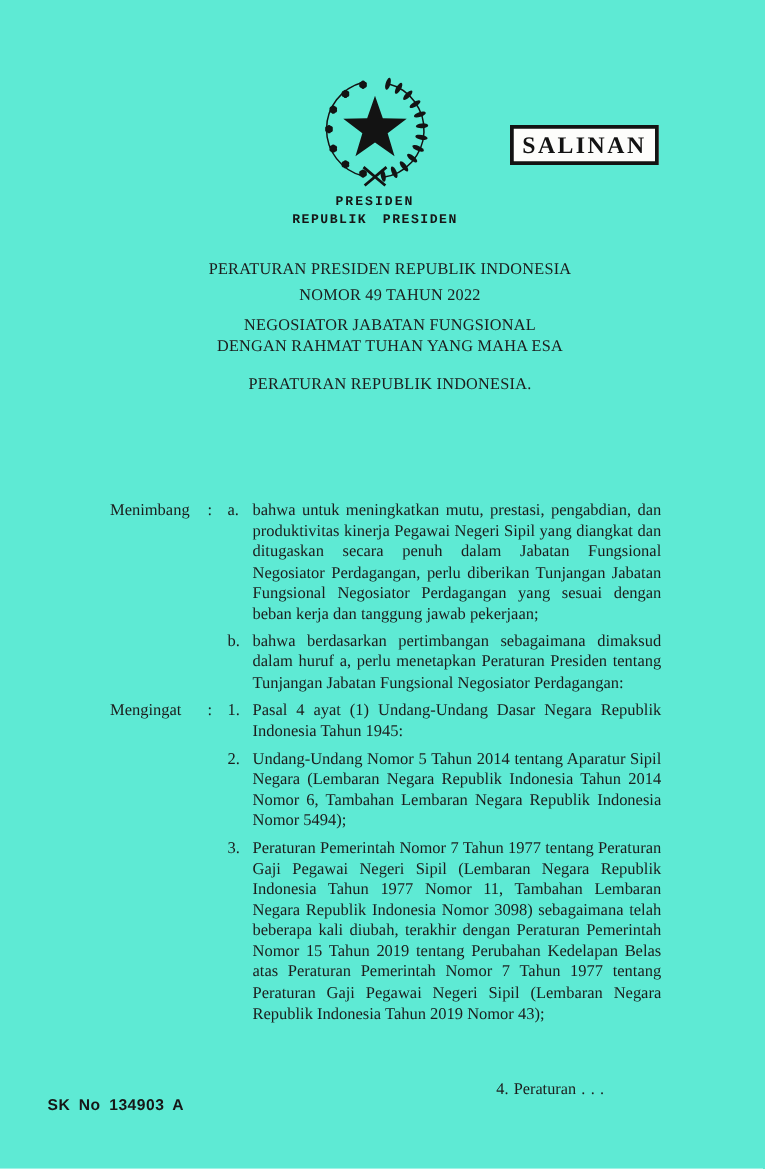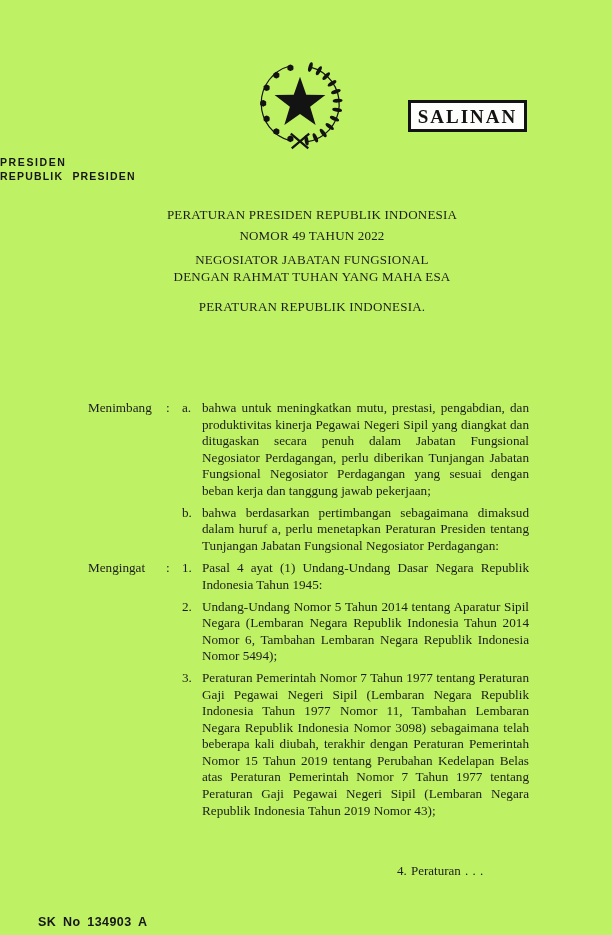--- a/index.html
+++ b/index.html
@@ -1,35 +1,35 @@
 <!DOCTYPE html>
 <html><head>
 <meta charset="utf-8">
 <style>
   html,body{margin:0;padding:0;background:#ffffff;}
   .page{
-    position:relative;width:612px;height:935px;background:#bef264;
+    position:relative;width:612px;height:935px;background:#5eead4;
     font-family:"Liberation Serif",serif;color:#1d1d1d;overflow:hidden;
   }
   
   .stamp{
     position:absolute;top:100px;left:408px;width:119px;height:32px;
     border:3px solid #131313;box-sizing:border-box;
     display:flex;align-items:center;justify-content:center;background:#fdfdfb;
   }
   .stamp span{
     font-family:"Liberation Serif",serif;font-weight:bold;font-size:19px;
     letter-spacing:2px;color:#131313;line-height:1;
   }
   
   .emblem{position:absolute;top:60px;left:254px;width:92px;height:94px;}
   
   .letterhead-text{
-    position:absolute;top:156px;left:0;width:600px;
-    font-family:Liberation Sans, sans-serif;font-weight:bold;color:#161616;
+    position:absolute;top:156px;left:0;width:600px;text-align:center;
+    font-family:Liberation Mono, monospace;font-weight:bold;color:#161616;
   }
   .lh1{font-size:10.5px;letter-spacing:1.6px;line-height:12px;}
   .lh2{font-size:10.5px;letter-spacing:1.2px;word-spacing:5px;line-height:12px;margin-top:2px;}
   
   .title-block{
     position:absolute;top:208px;left:12px;width:600px;text-align:center;
     font-size:13px;color:#1c1c1c;letter-spacing:0.2px;
   }
   .title-block div{line-height:13.5px;}
   .t1{margin-bottom:7px;}
@@ -48,21 +48,21 @@
   .clabel{width:78px;flex:none;}
   .ccolon{width:16px;flex:none;}
   .citems{flex:1;min-width:0;}
   .item{display:flex;align-items:flex-start;}
   .item+.item{margin-top:5px;}
   .marker{width:20px;flex:none;}
   .itext{flex:1;text-align:justify;}
   
   .catchword{position:absolute;top:863px;left:397px;font-size:13px;color:#1c1c1c;word-spacing:1px;}
   .sk{
-    position:absolute;top:915px;left:38px;
+    position:absolute;top:877px;left:38px;
     font-family:"Liberation Sans",sans-serif;font-size:12.5px;font-weight:bold;
     letter-spacing:0.4px;word-spacing:3px;color:#161616;
   }
 </style>
 </head>
 <body>
 
 <div class="page">
 
   <div class="stamp">

